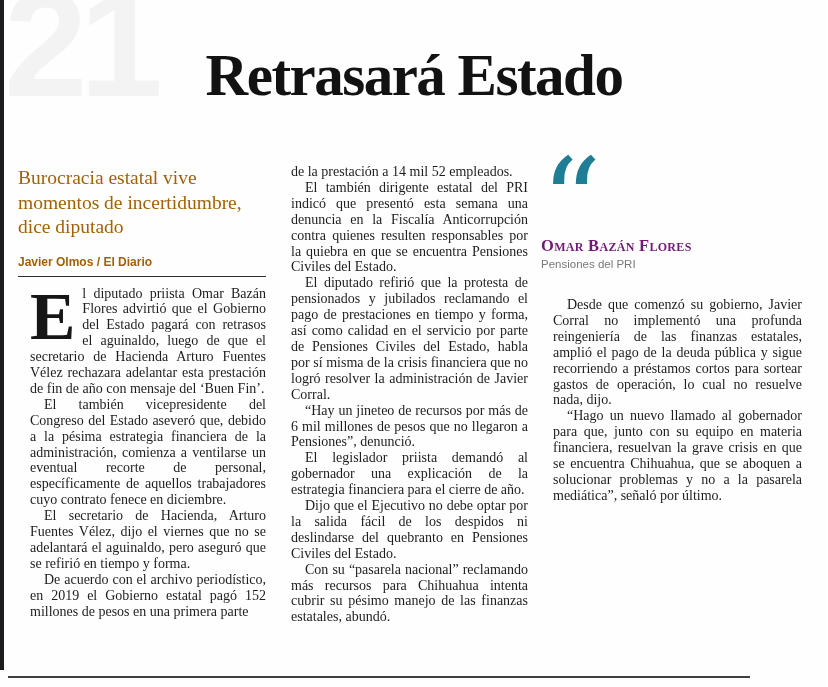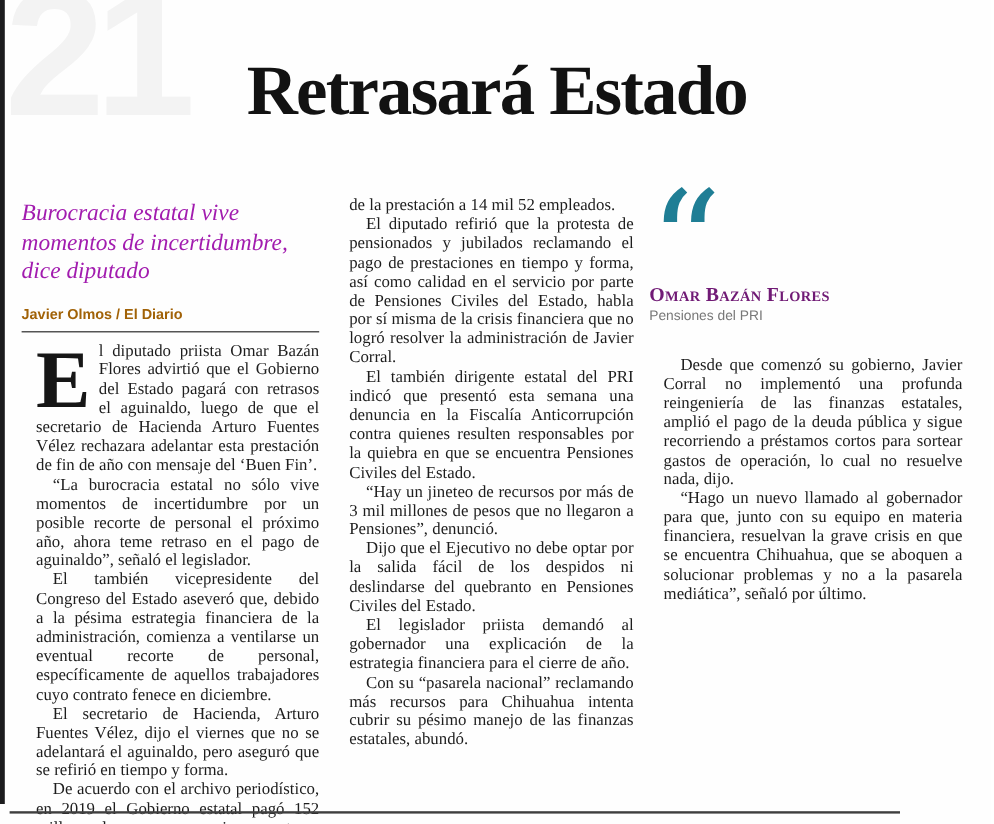--- a/index.html
+++ b/index.html
@@ -37,21 +37,21 @@
     letter-spacing: -1.5px;
   }
 
   .col { position: absolute; z-index: 2; }
   .col1 { left: 18px;  top: 166px; width: 248px; }
   .col2 { left: 279px; top: 164px; width: 249px; }
   .col3 { left: 541px; top: 164px; width: 261px; }
 
   .subhead {
     font-size: 19.5px; line-height: 24.5px;
-    color: #a21caf; margin: 0 0 15px 0; font-style: italic;
+    color: #a16207; margin: 0 0 15px 0;
   }
   .byline {
     font-family: "Liberation Sans", sans-serif;
     font-weight: bold; font-size: 12px; color: #a16207;
     margin: 0 0 7px 0;
   }
   .byline-rule {
     border: none; border-top: 1.5px solid #2c2c2c;
     margin: 0 0 9px 0;
   }
@@ -113,33 +113,32 @@
   <div class="watermark">21</div>
   <div class="edge-bar"></div>
 
   <h1 class="headline"><span>Retrasará Estado</span><br></h1>
 
   <div class="col col1">
     <p class="subhead">Burocracia estatal vive momentos de incertidumbre, dice diputado</p>
     <p class="byline">Javier Olmos / El Diario</p>
     <hr class="byline-rule">
     <p class="bp"><span class="dropcap">E</span><span>l diputado priista Omar Bazán Flores advirtió que el Gobierno del Estado pagará con retrasos el aguinaldo, luego de que el secretario de Hacienda Arturo Fuentes Vélez rechazara adelantar esta prestación de fin de año con mensaje del ‘Buen Fin’.</span></p>
-    <p class="bp indent">“La burocracia estatal no sólo vive momentos de incertidumbre por un posible recorte de personal el próximo año, ahora teme retraso en el pago de aguinaldo”, señaló el legislador.</p>
     <p class="bp indent">El también vicepresidente del Congreso del Estado aseveró que, debido a la pésima estrategia financiera de la administración, comienza a ventilarse un eventual recorte de personal, específicamente de aquellos trabajadores cuyo contrato fenece en diciembre.</p>
     <p class="bp indent">El secretario de Hacienda, Arturo Fuentes Vélez, dijo el viernes que no se adelantará el aguinaldo, pero aseguró que se refirió en tiempo y forma.</p>
     <p class="bp indent">De acuerdo con el archivo periodístico, en 2019 el Gobierno estatal pagó 152 millones de pesos en una primera parte</p>
   </div>
 
   <div class="col col2">
     <p class="bp">de la prestación a 14 mil 52 empleados.</p>
+    <p class="bp indent">El también dirigente estatal del PRI indicó que presentó esta semana una denuncia en la Fiscalía Anticorrupción contra quienes resulten responsables por la quiebra en que se encuentra Pensiones Civiles del Estado.</p>
     <p class="bp indent">El diputado refirió que la protesta de pensionados y jubilados reclamando el pago de prestaciones en tiempo y forma, así como calidad en el servicio por parte de Pensiones Civiles del Estado, habla por sí misma de la crisis financiera que no logró resolver la administración de Javier Corral.</p>
-    <p class="bp indent">El también dirigente estatal del PRI indicó que presentó esta semana una denuncia en la Fiscalía Anticorrupción contra quienes resulten responsables por la quiebra en que se encuentra Pensiones Civiles del Estado.</p>
-    <p class="bp indent">“Hay un jineteo de recursos por más de 3 mil millones de pesos que no llegaron a Pensiones”, denunció.</p>
+    <p class="bp indent">“Hay un jineteo de recursos por más de 6 mil millones de pesos que no llegaron a Pensiones”, denunció.</p>
+    <p class="bp indent">El legislador priista demandó al gobernador una explicación de la estrategia financiera para el cierre de año.</p>
     <p class="bp indent">Dijo que el Ejecutivo no debe optar por la salida fácil de los despidos ni deslindarse del quebranto en Pensiones Civiles del Estado.</p>
-    <p class="bp indent">El legislador priista demandó al gobernador una explicación de la estrategia financiera para el cierre de año.</p>
     <p class="bp indent">Con su “pasarela nacional” reclamando más recursos para Chihuahua intenta cubrir su pésimo manejo de las finanzas estatales, abundó.</p>
   </div>
 
   <div class="col col3">
     <div class="pullquote">
       <span class="qmark">“</span>
       <p class="pq-author">Omar Bazán Flores</p>
       <p class="pq-role">Pensiones del PRI</p>
     </div>
     <div class="col3-body">

